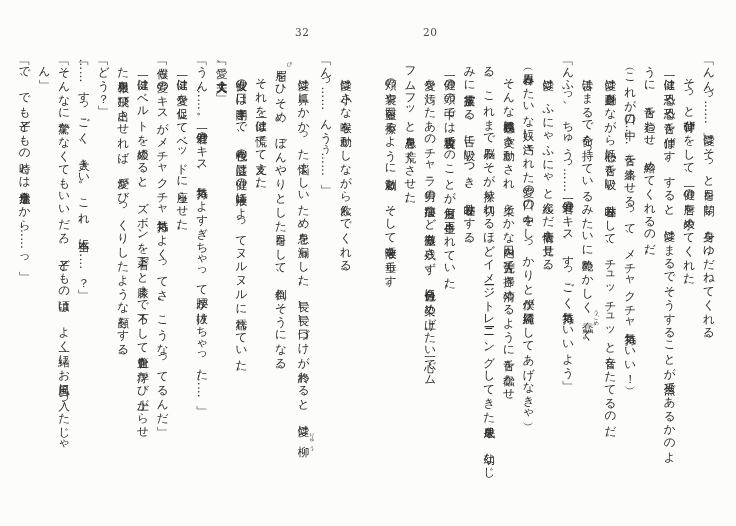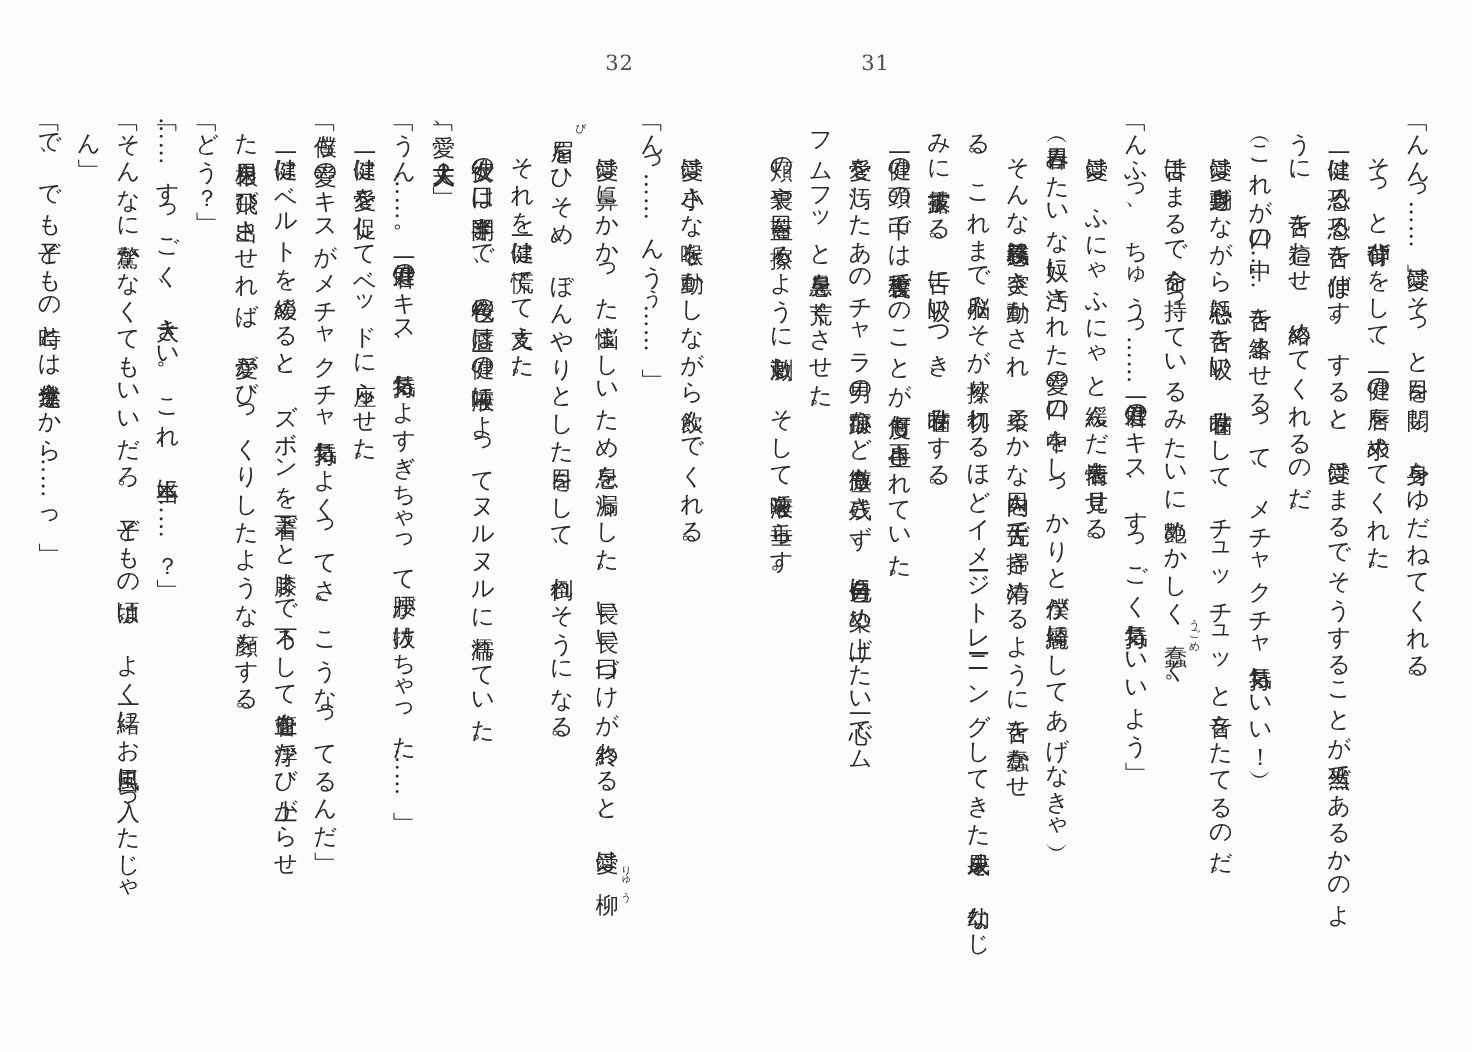--- a/index.html
+++ b/index.html
@@ -15,21 +15,21 @@
   }
   .book{
     position:relative;width:736px;height:526px;
     background:var(--paper);
   }
   .page{position:absolute;top:0;height:526px;width:368px;}
   .page-left{left:0;}
   .page-right{left:368px;}
   .page-number{
     position:absolute;top:26px;width:22px;
-    text-align:right;
+    text-align:left;
     font-size:10.5px;color:var(--pagenum);
     letter-spacing:0.5px;
     font-family:"DejaVu Serif","Liberation Serif",serif;
   }
   .page-left .page-number{left:295px;}
   .page-right .page-number{left:55px;} 
   .vtext{
     position:absolute;top:58px;
     width:336px;height:462px;
     writing-mode:vertical-rl;
@@ -77,21 +77,21 @@
         <div class="vline ind1">健一はベルトを緩めると、ズボンを下着ごと膝まで下ろして血管を浮かび上がらせ</div>
         <div class="vline">た男根を飛び出させれば、愛がびっくりしたような顔をする。</div>
         <div class="vline">「どう？」</div>
         <div class="vline">「……すっごく、大きい。これ、本当に……？」</div>
         <div class="vline">「そんなに驚かなくてもいいだろ。子どもの頃は、よく一緒にお風呂に入ったじゃ</div>
         <div class="vline">ん」</div>
         <div class="vline">「で、でも子どもの時とは全然違うから……っ」</div>
       </div>
   </div>
   <div class="page page-right">
-    <div class="page-number">31</div>
+    <div class="page-number">20</div>
     <div class="vtext">
         <div class="vline">「んんっ……」愛はそっと目を閉じ、身をゆだねてくれる。</div>
         <div class="vline ind1">そっと背伸びをして、健一の唇を求めてくれた。</div>
         <div class="vline ind1">健一は恐る恐る舌を伸ばす。すると、愛はまるでそうすることが当然であるかのよ</div>
         <div class="vline">うに、舌を這わせ、絡めてくれるのだ。</div>
         <div class="vline indh">（これが口の中……舌を絡ませるって、メチャクチャ気持ちいい！）</div>
         <div class="vline ind1">愛は身動ぎながら熱心に舌を吸い、甘噛みして、チュッチュッと音をたてるのだ。</div>
         <div class="vline ind1">舌はまるで命を持っているみたいに艶めかしく<ruby>蠢<rt>うごめ</rt></ruby>く。</div>
         <div class="vline">「んふっ、ちゅうっ……健一君のキス、すっごく気持ちいいよう」</div>
         <div class="vline ind1">愛は、ふにゃふにゃと緩んだ表情を見せる。</div>

